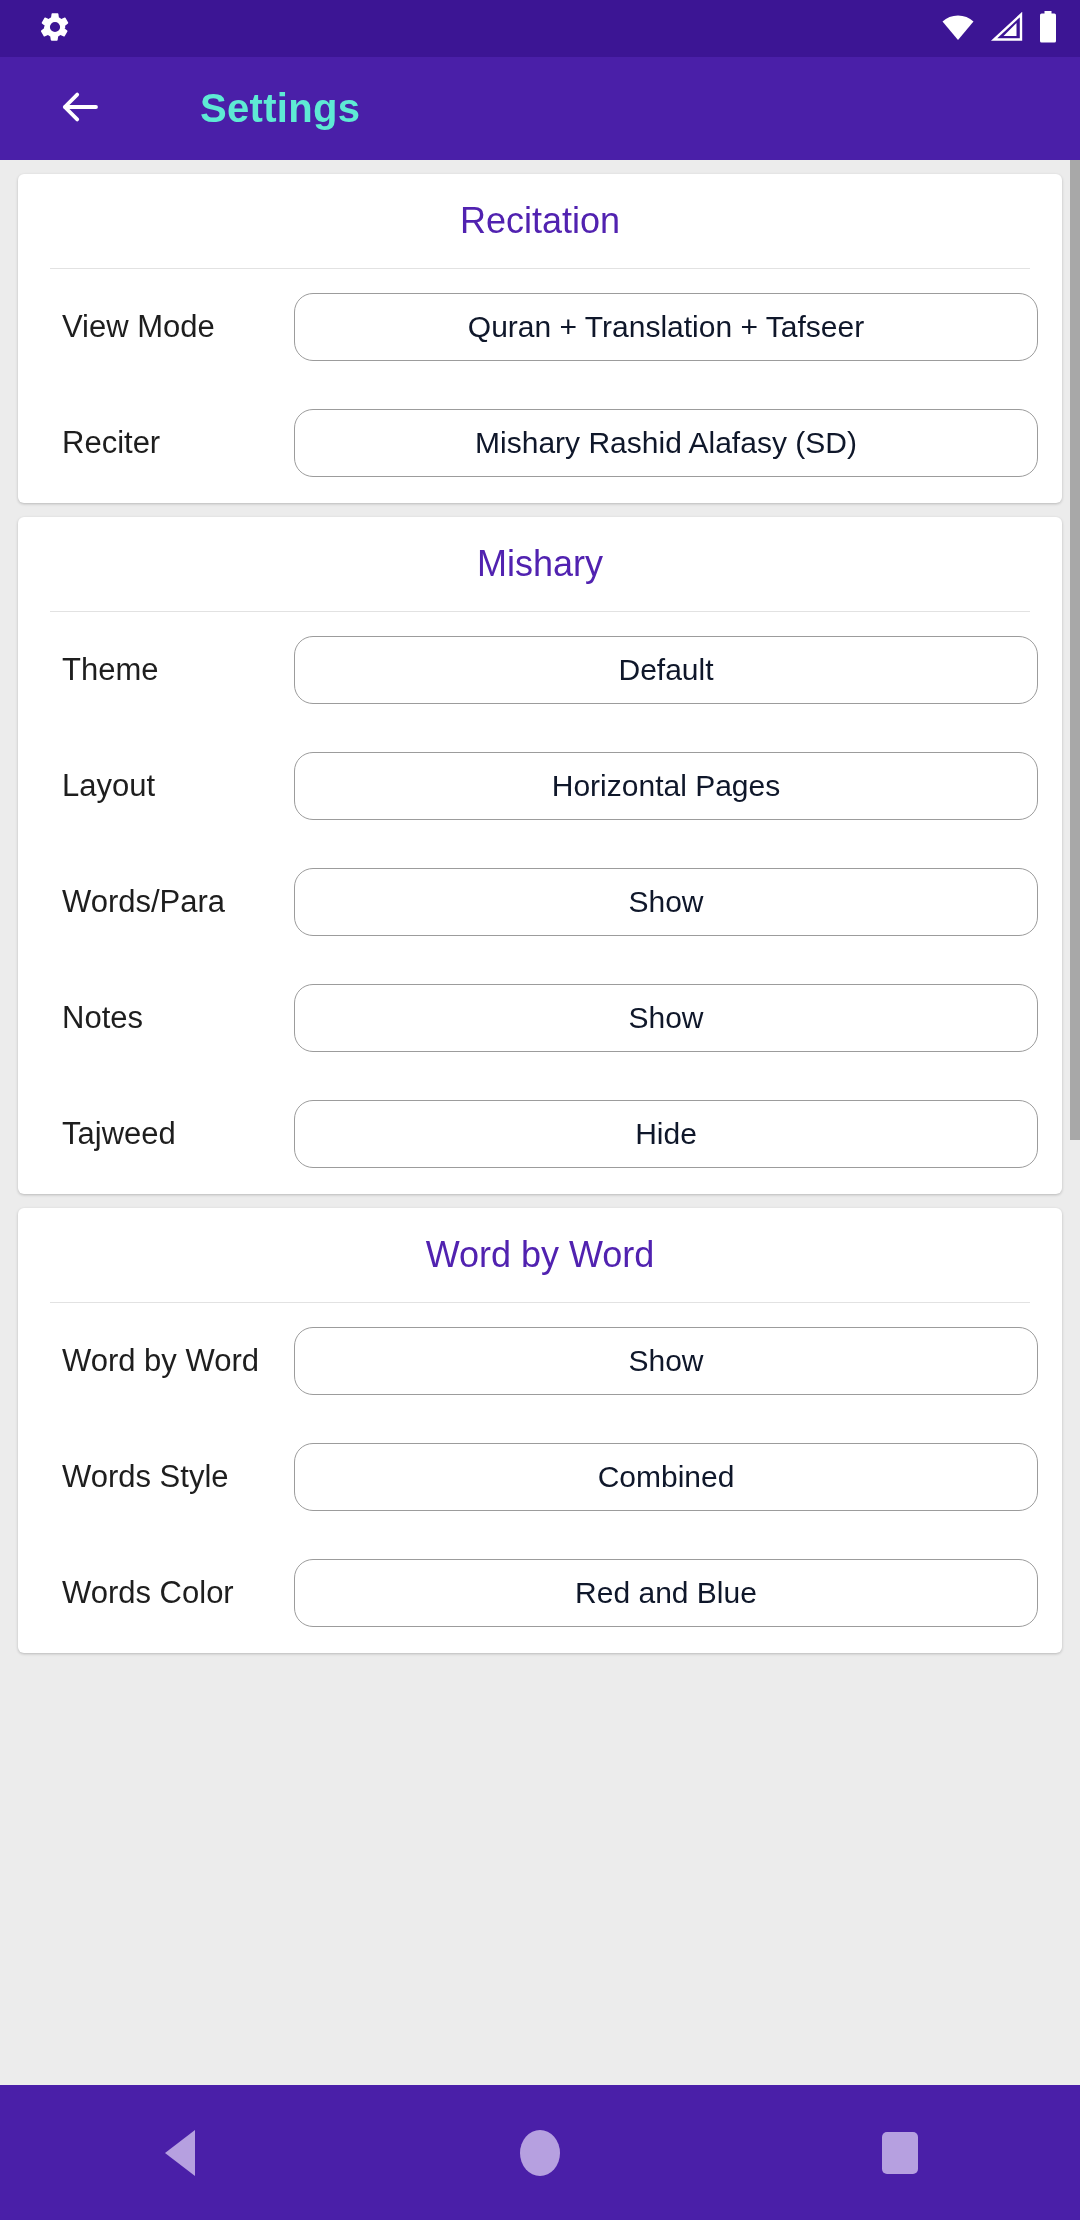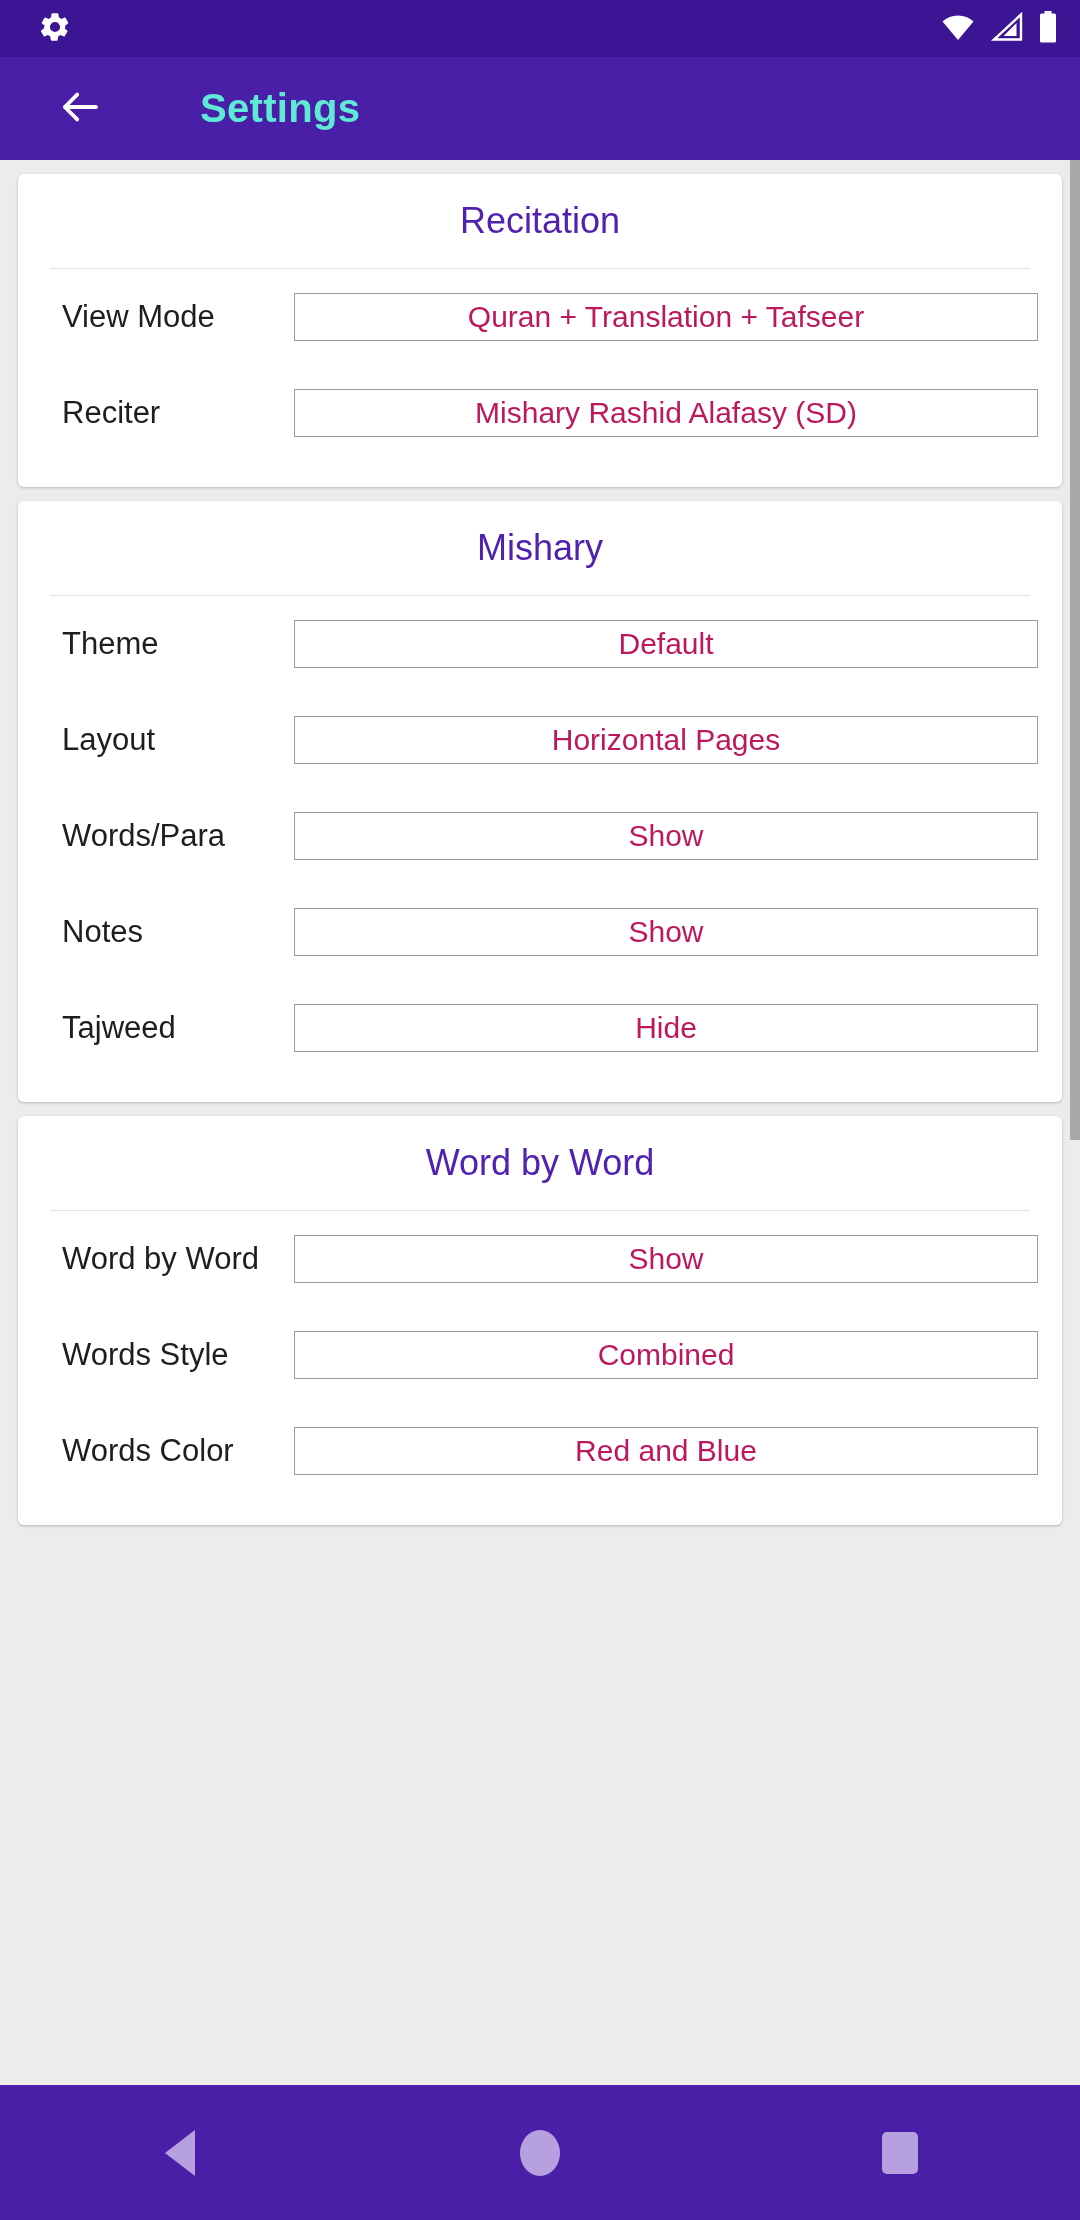--- a/index.html
+++ b/index.html
@@ -47,21 +47,21 @@
   .scrollbar-thumb {
     position:absolute; top:0px; right:0; width:10px; height:980px;
     background:#a8a8a8;
   }
 
   .card {
     background:#ffffff;
     border-radius:6px;
     margin:14px 18px;
     box-shadow:0 1px 3px rgba(0,0,0,0.22);
-    padding-bottom:26px;
+    padding-bottom:2px;
   }
   .card-title {
     color:#5122b0;
     font-size:36px;
     text-align:center;
     padding:26px 0 26px 0;
   }
   .card-divider {
     height:1px; background:#e2e2e2; margin:0 32px;
   }
@@ -69,25 +69,25 @@
     display:flex; align-items:center;
     padding:24px 24px 24px 44px;
   }
   .row-label {
     font-size:31px; font-weight:400; color:#1e1e1e;
     width:232px; flex:0 0 232px;
   }
   .row-value {
     flex:1;
     border:1px solid #9c9c9c;
-    border-radius:0;
+    border-radius:19px;
     background:#fff;
-    height:48px;
+    height:68px;
     display:flex; align-items:center; justify-content:center;
-    font-size:30px; color:#be185d;
+    font-size:30px; color:#0f172a;
   }
 
   
   .navbar {
     position:absolute; bottom:0; left:0; width:1080px; height:135px;
     background:#4a1fa8;
     display:flex; align-items:center; justify-content:space-around;
   }
   .nav-btn { width:140px; height:135px; display:flex; align-items:center; justify-content:center; }
   .nav-back {

